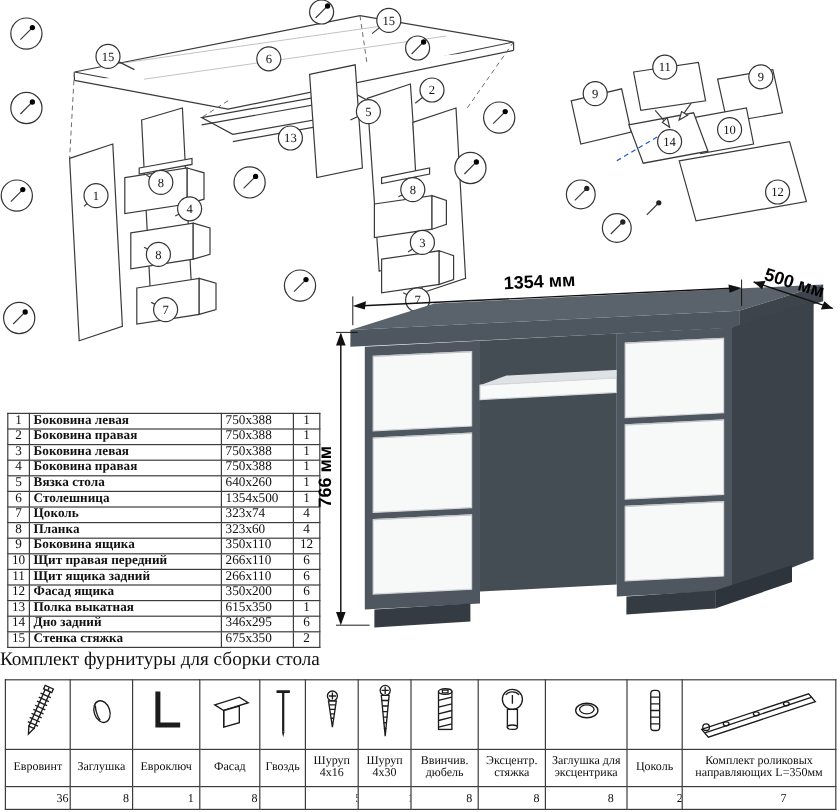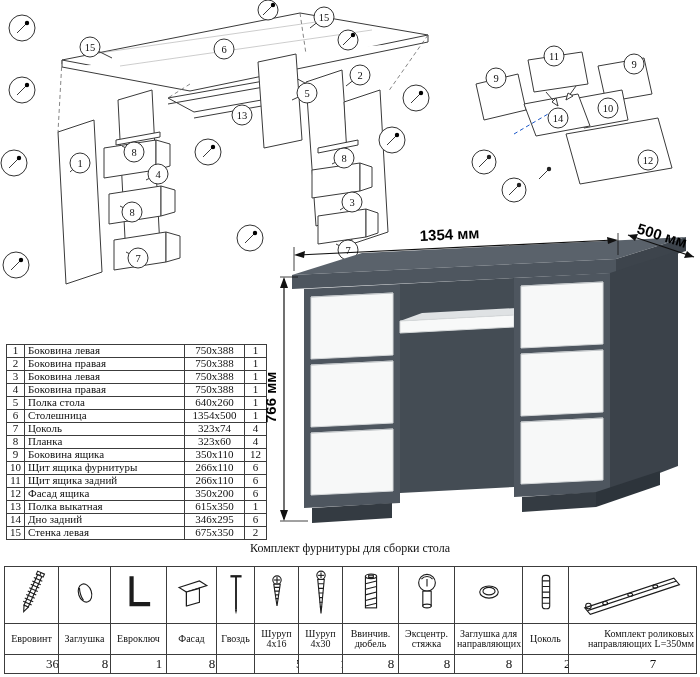--- a/index.html
+++ b/index.html
@@ -23,32 +23,32 @@
   
   .dim line, .dim polyline { stroke:#111; stroke-width:1.2; fill:none; }
   .dim .ext { stroke:#111; stroke-width:0.8; }
   .dim .ah { fill:#111; stroke:none; }
   .dim text { font-family:"Liberation Sans", sans-serif; font-weight:bold; font-size:15px; fill:#000; }
 
   
   table.parts { border-collapse:collapse; font-size:11px; }
   table.parts td { border:1px solid #3c3c3c; padding:0 3px; height:13px; line-height:11.5px; white-space:nowrap; }
   table.parts td.num { text-align:center; width:18px; }
-  table.parts td.name { width:160px; }
-  table.parts td.size { text-align:center; width:60px;margin-top:17px; }
+  table.parts td.name { width:160px;font-weight:bold; }
+  table.parts td.size { width:60px;margin-top:17px; }
   table.parts td.qty { text-align:center; width:22px; }
 
   
-  .hw-title { position:absolute; top:541px; left:0; width:700px; text-align:center; font-size:12px; }
+  .hw-title { position:absolute; top:541px; left:0; width:700px; text-align:left; font-size:16px; }
   table.hw { border-collapse:collapse; table-layout:fixed; width:692px; }
   table.hw td { border:1px solid #3c3c3c; text-align:center; vertical-align:middle; overflow:hidden; }
   tr.hw-icons td { height:55px; }
   tr.hw-labels td { height:31px; font-size:10px; line-height:10.5px; padding:1px 2px; }
-  tr.hw-labels td.left { text-align:right; }
-  tr.hw-qty td { height:19px; font-size:13px;padding-left:41px; }
+  tr.hw-labels td.left { text-align:center; }
+  tr.hw-qty td { height:19px; font-size:10px;padding-left:41px; }
   .hwic { stroke:#1c1c1c; stroke-width:1.2; fill:none; }
   .hwic .fillw { fill:#fff; }
   .hwic .dark { fill:#222; stroke:none; }
 </style>
 </head>
 <body>
 
 <div class="page">
 
   <svg class="abs lineart" style="left:0;top:0" width="455" height="318" viewBox="0 0 455 318">
@@ -300,21 +300,21 @@
           <td class="qty">1</td>
         </tr>
       <tr>
           <td class="num">4</td>
           <td class="name">Боковина правая</td>
           <td class="size">750x388</td>
           <td class="qty">1</td>
         </tr>
       <tr>
           <td class="num">5</td>
-          <td class="name">Полка стола</td>
+          <td class="name">Вязка стола</td>
           <td class="size">640x260</td>
           <td class="qty">1</td>
         </tr>
       <tr>
           <td class="num">6</td>
           <td class="name">Столешница</td>
           <td class="size">1354x500</td>
           <td class="qty">1</td>
         </tr>
       <tr>
@@ -330,21 +330,21 @@
           <td class="qty">4</td>
         </tr>
       <tr>
           <td class="num">9</td>
           <td class="name">Боковина ящика</td>
           <td class="size">350x110</td>
           <td class="qty">12</td>
         </tr>
       <tr>
           <td class="num">10</td>
-          <td class="name">Щит ящика фурнитуры</td>
+          <td class="name">Щит правая передний</td>
           <td class="size">266x110</td>
           <td class="qty">6</td>
         </tr>
       <tr>
           <td class="num">11</td>
           <td class="name">Щит ящика задний</td>
           <td class="size">266x110</td>
           <td class="qty">6</td>
         </tr>
       <tr>
@@ -360,21 +360,21 @@
           <td class="qty">1</td>
         </tr>
       <tr>
           <td class="num">14</td>
           <td class="name">Дно задний</td>
           <td class="size">346x295</td>
           <td class="qty">6</td>
         </tr>
       <tr>
           <td class="num">15</td>
-          <td class="name">Стенка левая</td>
+          <td class="name">Стенка стяжка</td>
           <td class="size">675x350</td>
           <td class="qty">2</td>
         </tr>
     </tbody>
   </table>
 
   <svg class="abs" style="left:252px;top:215px" width="448" height="325" viewBox="0 0 448 325">
 
     <g>
       <polygon points="40,60 364,44 434,22 110,38" fill="#5a626b"></polygon>
@@ -525,21 +525,21 @@
       <tr class="hw-labels">
         <td>Евровинт</td>
         <td>Заглушка</td>
         <td>Евроключ</td>
         <td>Фасад</td>
         <td>Гвоздь</td>
         <td>Шуруп 4x16</td>
         <td>Шуруп 4x30</td>
         <td>Ввинчив. дюбель</td>
         <td>Эксцентр. стяжка</td>
-        <td>Заглушка для направляющих</td>
+        <td>Заглушка для эксцентрика</td>
         <td>Цоколь</td>
         <td class="left">Комплект роликовых направляющих L=350мм</td>
       </tr>
       <tr class="hw-qty">
         <td>36</td>
         <td>8</td>
         <td>1</td>
         <td>8</td>
         <td>20</td>
         <td>56</td>

